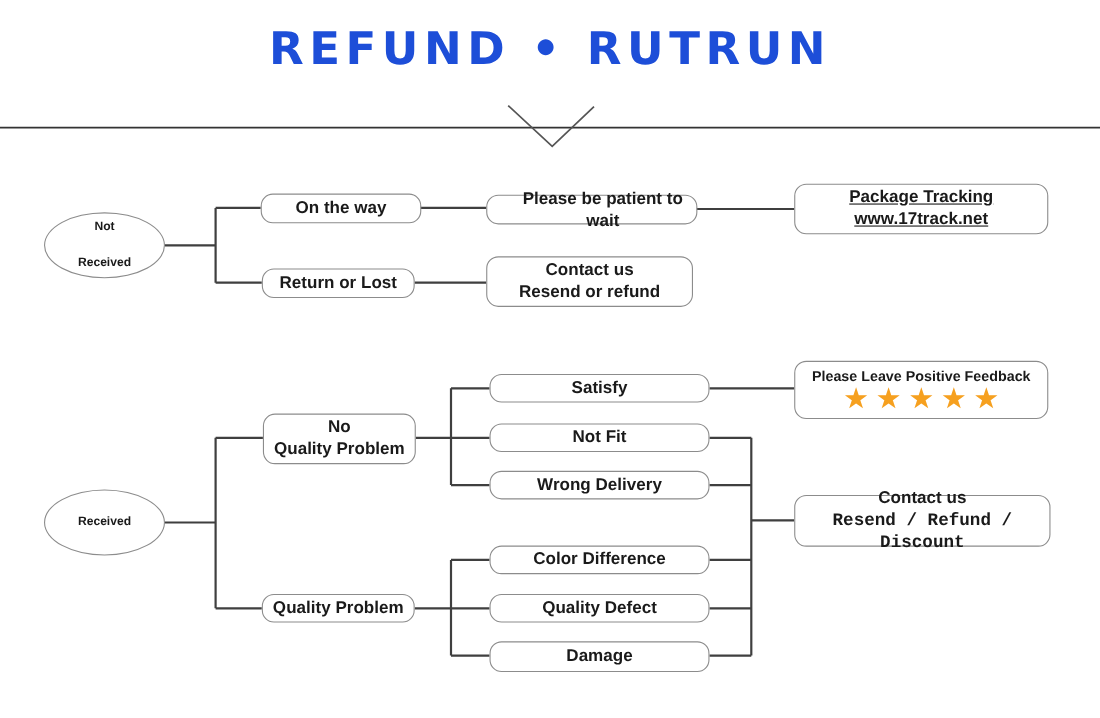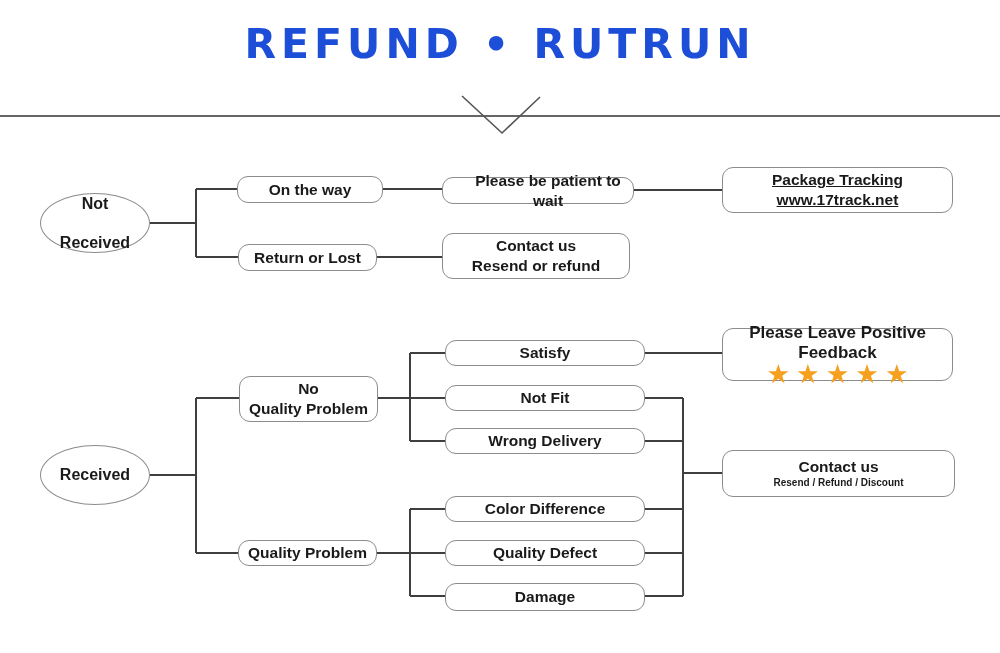--- a/index.html
+++ b/index.html
@@ -13,25 +13,25 @@
     letter-spacing:5px; color:#1d4ed8; white-space:nowrap;
   }
   svg.wires { position:absolute; left:0; top:0; z-index:0; }
   .node {
     position:absolute; z-index:1; box-sizing:border-box;
     display:flex; flex-direction:column; align-items:center; justify-content:center;
     background:#ffffff; border:1.6px solid #8c8c8c; text-align:center;
     font-weight:600; color:#1a1a1a;
   }
   .box  { border-radius:11px; font-size:15.5px; line-height:1.28; }
-  .oval { border-radius:50%; font-size:16px; line-height:1.2;gap:20px; }
-  .feedback-label { font-size:17px; font-weight:700; line-height:1.15; }
+  .oval { border-radius:50%; font-size:11px; line-height:1.2;gap:20px; }
+  .feedback-label { font-size:13px; font-weight:700; line-height:1.15; }
   .stars { display:flex; gap:9px; margin-top:1px; }
   .star { font-size:23px; line-height:1; color:#F6A01F; }
-  .small-line { font-size:10px; }
+  .small-line { font-size:16px;font-family:Liberation Mono, monospace; }
 </style>
 </head>
 <body>
 
 <div class="canvas">
 
   <div class="title">REFUND • RUTRUN</div>
 
   <svg class="wires" width="1000" height="653" viewBox="0 0 1000 653">
 

